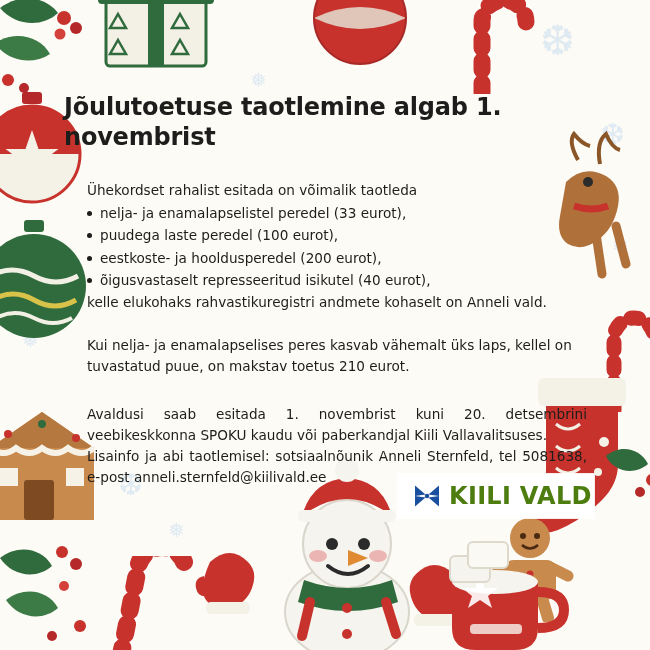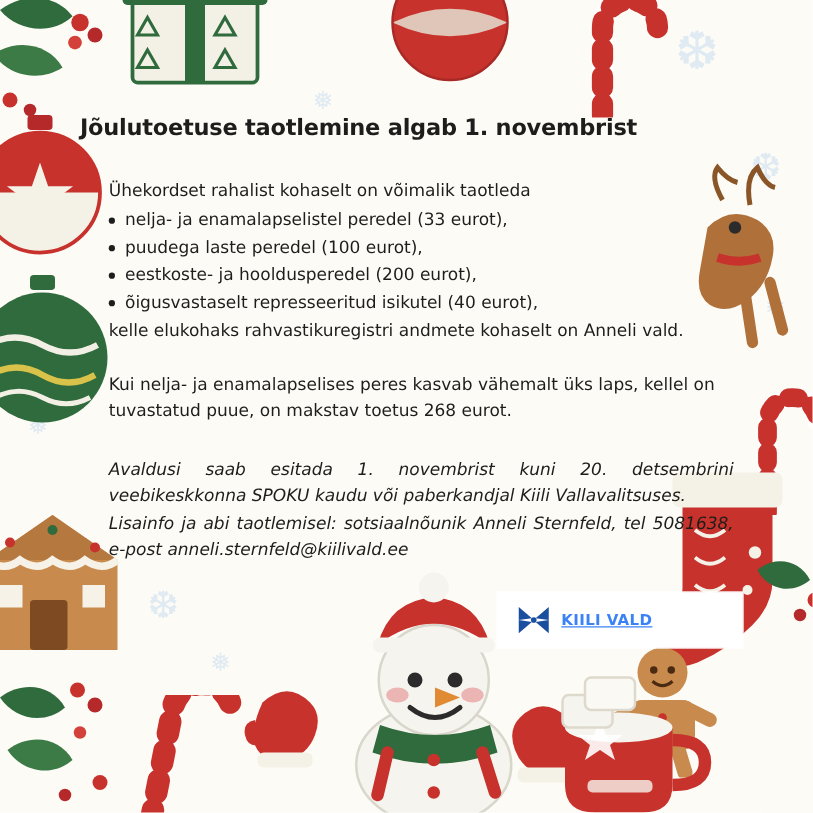--- a/index.html
+++ b/index.html
@@ -29,21 +29,21 @@
 
   
   #content {
     position: absolute;
     left: 62px;
     top: 92px;
     width: 530px;
     z-index: 20;
   }
   #title {
-    font-size: 18px;
+    font-size: 24px;
     font-weight: bold;
     color: #1d1d1b;
     letter-spacing: -0.2px;
     margin: 0 0 28px 2px;
     line-height: 1.25;
   }
   .body-text {
     font-size: 13.6px;
     color: #1d1d1b;
     line-height: 1.56;
@@ -75,21 +75,20 @@
     margin: 0 0 0 25px;
   }
   #para2 {
     margin: 22px 0 0 25px;
     width: 500px;
   }
   #para3 {
     margin: 26px 0 0 25px;
     width: 500px;
     text-align: justify;
-    font-style: italic;
   }
   #para3 .noj {
     text-align: center;
   }
 
   
   #logo-box {
     position: absolute;
     left: 398px;
     top: 474px;
@@ -101,25 +100,24 @@
     z-index: 25;
     box-shadow: 0 0 0 1px rgba(255,255,255,0.9);
   }
   #logo-mark {
     width: 30px;
     height: 30px;
     margin: 0 7px 0 14px;
     flex: none;
   }
   #logo-text {
-    font-size: 12px;
+    font-size: 24px;
     font-weight: bold;
-    color: #3b82f6;
+    color: #4d7c0f;
     letter-spacing: 0.3px;
-    text-decoration: underline;
   }
 
   .snowflake {
     position: absolute;
     color: #dfeaf2;
     font-size: 30px;
     line-height: 1;
   }
   .snowflake.big { font-size: 42px; }
   .snowflake.sm  { font-size: 20px; }
@@ -294,32 +292,32 @@
   <svg class="deco" style="left:442px;top:534px;" width="80" height="60" viewBox="0 0 80 60">
     <rect x="8" y="22" width="40" height="26" rx="5" fill="#f6f4ee" stroke="#ded9cd" stroke-width="2"></rect>
     <rect x="26" y="8" width="40" height="26" rx="5" fill="#fbf9f3" stroke="#ded9cd" stroke-width="2"></rect>
   </svg>
 
   <div id="content">
 
     <h1 id="title">Jõulutoetuse taotlemine algab 1. novembrist</h1>
 
     <div class="body-text">
-      <p id="intro-line">Ühekordset rahalist kohaselt on võimalik taotleda</p>
+      <p id="intro-line">Ühekordset rahalist esitada on võimalik taotleda</p>
 
       <ul class="bullets">
         <li>nelja- ja enamalapselistel peredel (33 eurot),</li>
         <li>puudega laste peredel (100 eurot),</li>
         <li>eestkoste- ja hooldusperedel (200 eurot),</li>
         <li>õigusvastaselt represseeritud isikutel (40 eurot),</li>
       </ul>
 
       <p id="after-bullets">kelle elukohaks rahvastikuregistri andmete kohaselt on Anneli vald.</p>
 
-      <p id="para2">Kui nelja- ja enamalapselises peres kasvab vähemalt üks laps, kellel on tuvastatud puue, on makstav toetus 268 eurot.</p>
+      <p id="para2">Kui nelja- ja enamalapselises peres kasvab vähemalt üks laps, kellel on tuvastatud puue, on makstav toetus 210 eurot.</p>
 
       <p id="para3">
         <span>Avaldusi saab esitada 1. novembrist kuni 20. detsembrini veebikeskkonna SPOKU kaudu või paberkandjal Kiili Vallavalitsuses.</span><br>
         <span class="noj">Lisainfo ja abi taotlemisel: sotsiaalnõunik Anneli Sternfeld, tel 5081638, e-post anneli.sternfeld@kiilivald.ee</span>
       </p>
     </div>
   </div>
 
   <div id="logo-box">
     <svg id="logo-mark" viewBox="0 0 40 40">

